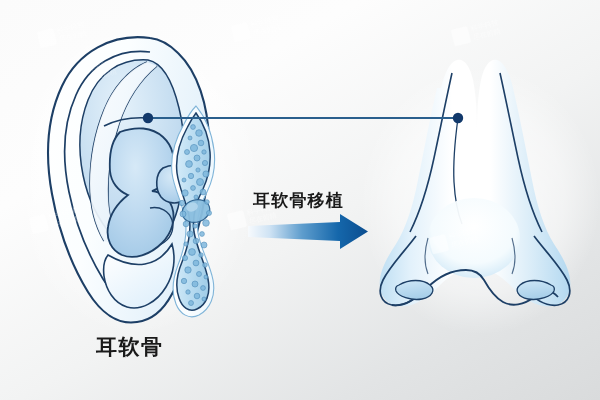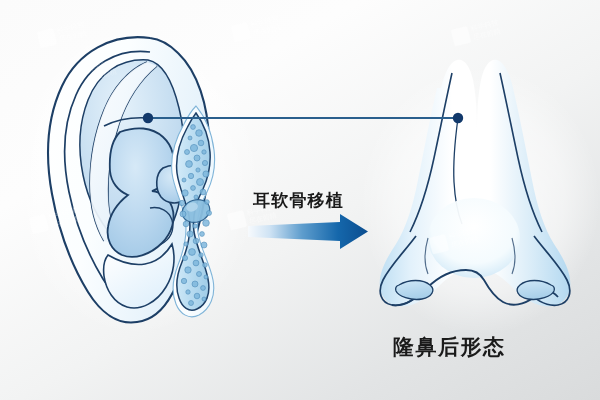--- a/index.html
+++ b/index.html
@@ -448,15 +448,15 @@
     <div class="wm-txt">科学科技
 尽在前精</div>
   </div>
   <div class="wm" style="left:88px; top:62px; opacity:0.35;">
     <div class="wm-txt">科学科技
 尽在前精</div>
   </div>
 
   <div id="process-label" class="process-label">耳软骨移植</div>
 
-
-  <div id="caption-right" class="caption">隆鼻后形态</div>
+  <div id="caption-left" class="caption">耳软骨</div>
+
 </div>
 
 </body></html>

